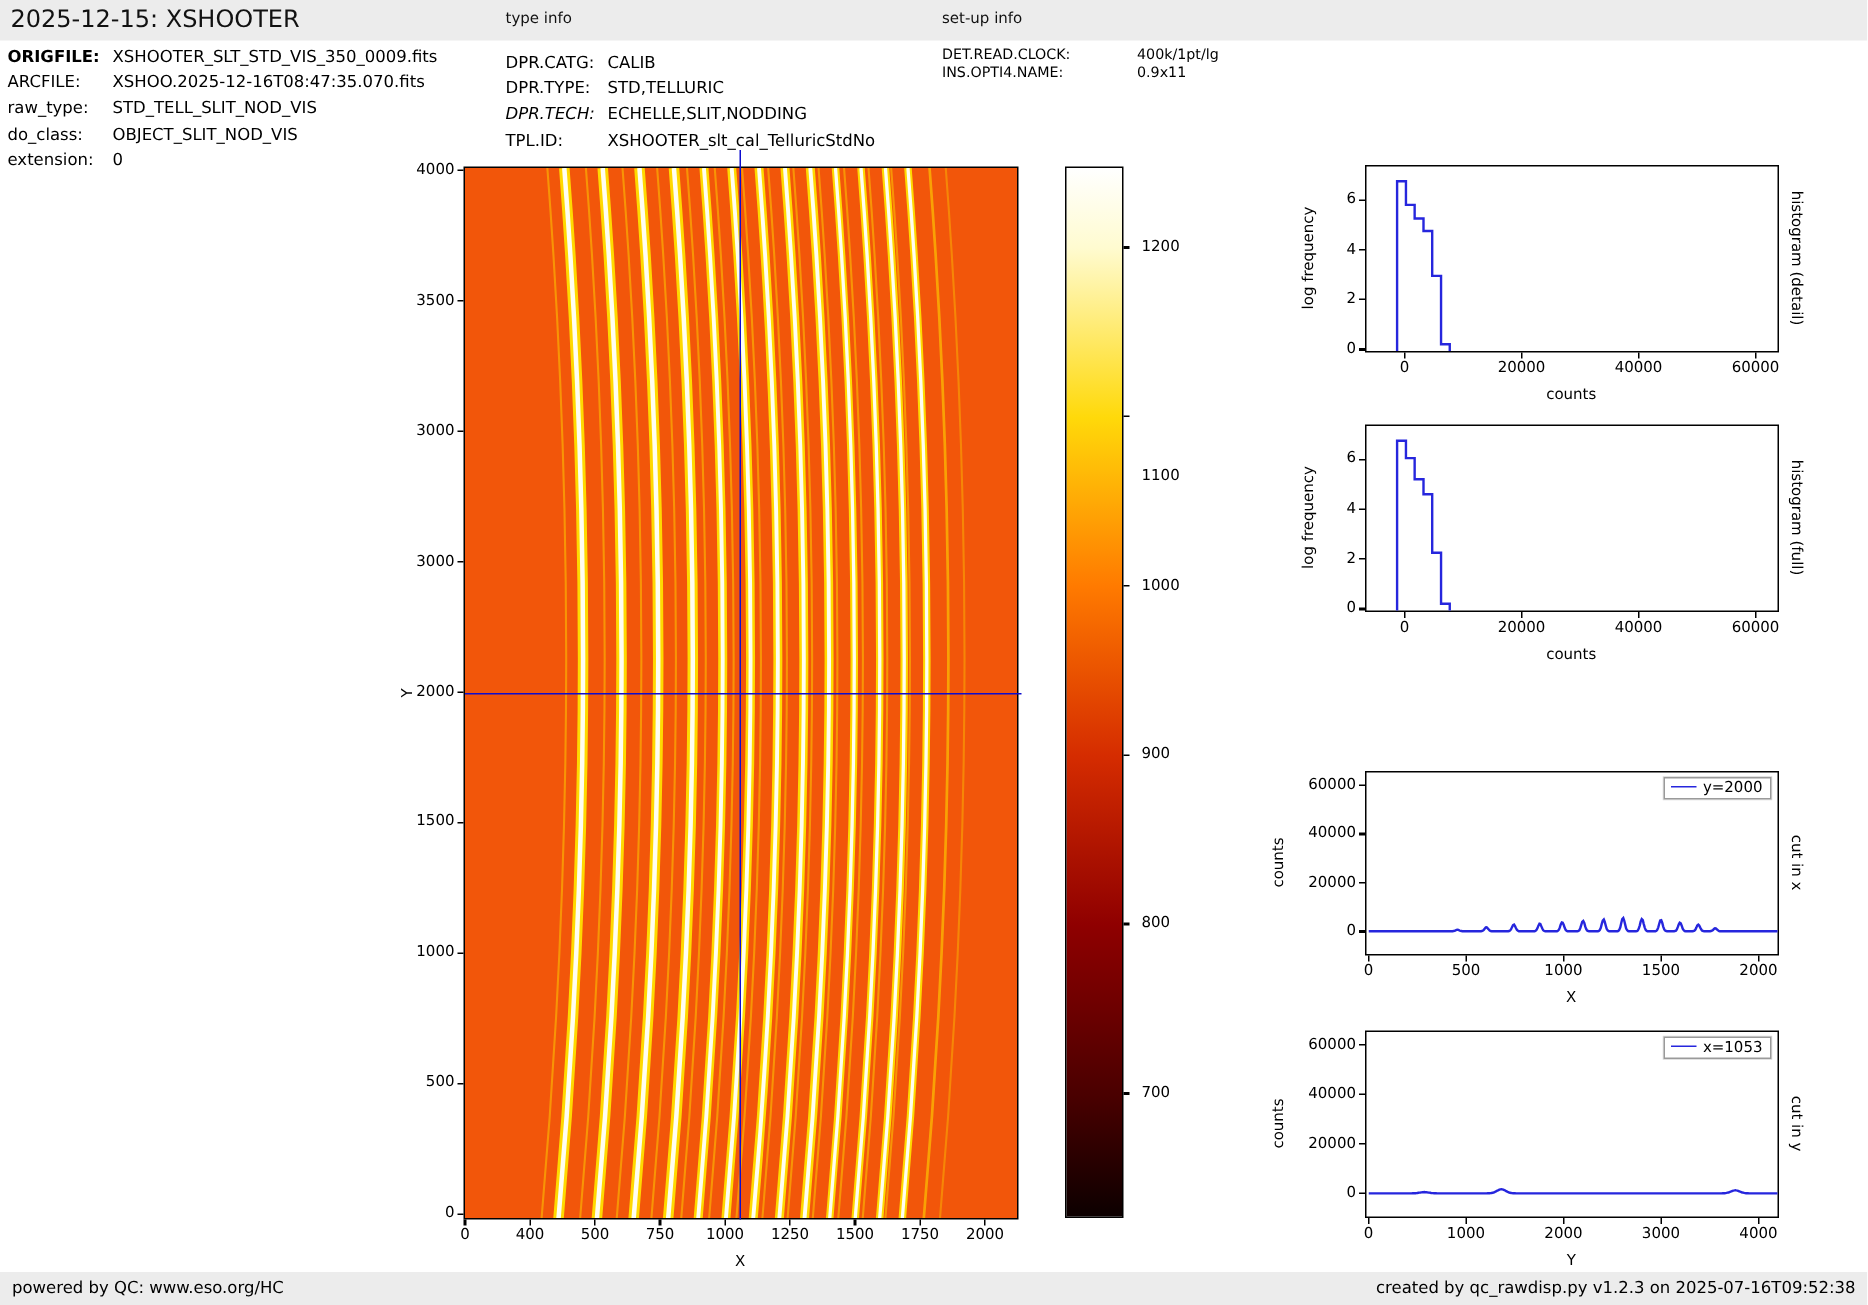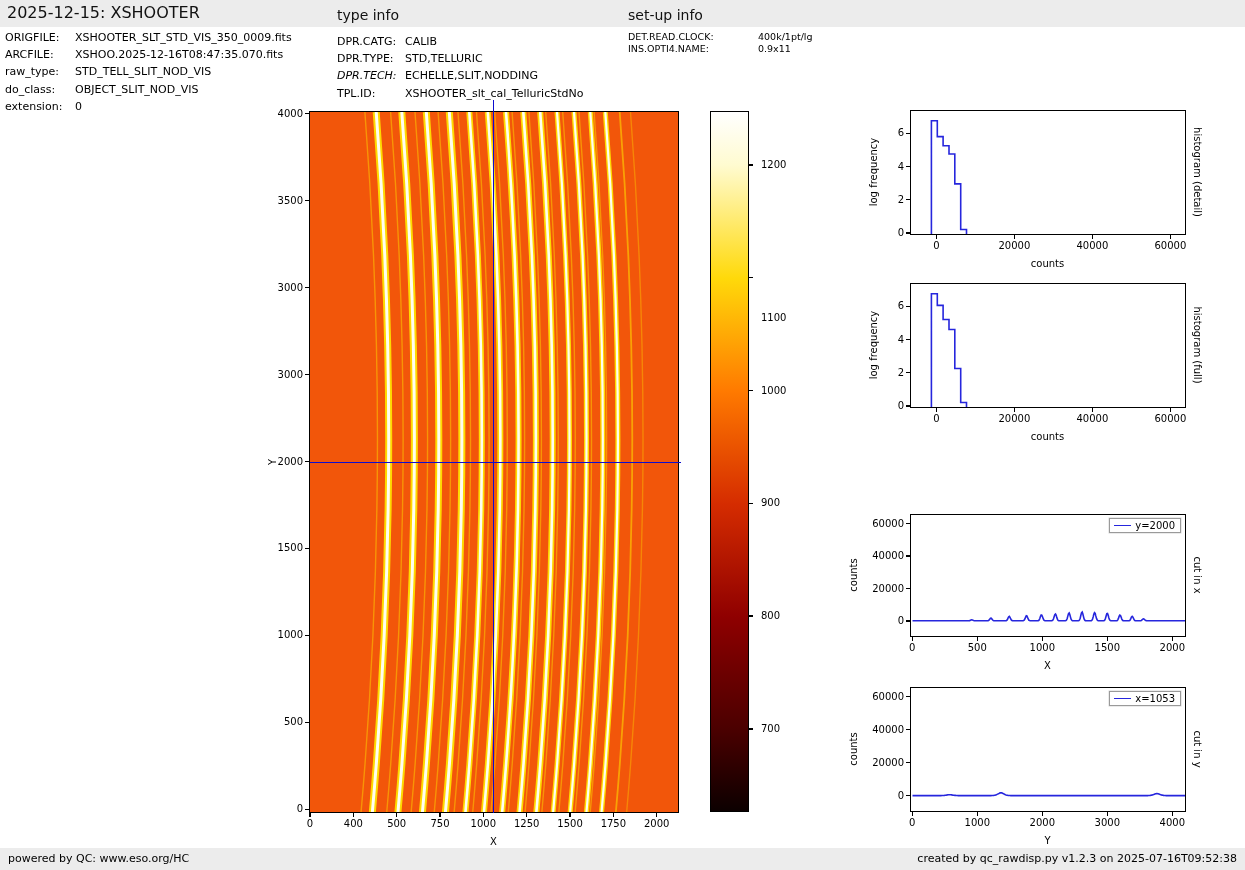--- a/index.html
+++ b/index.html
@@ -5,21 +5,21 @@
   * { margin:0; padding:0; box-sizing:border-box; }
   html,body { background:#ffffff; }
   .page {
     position:relative; width:1245px; height:870px; overflow:hidden;
     background:#ffffff; font-family:"DejaVu Sans", sans-serif; color:#000;
   }
   .band { position:absolute; left:0; width:1245px; background:#ececec; }
   .header-band { top:0; height:27px; }
   .footer-band { top:848px; height:22px; }
   .page-title { position:absolute; left:7px; top:3px; font-size:16px; color:#111; }
-  .section-heading { position:absolute; top:7px; font-size:14px; color:#111; }
+  .section-heading { position:absolute; top:7px; font-size:10px; color:#111; }
   .meta-block { position:absolute; font-size:11px; line-height:17.2px; white-space:nowrap; }
   .meta-block .lbl { display:inline-block; }
   .footer-text { position:absolute; top:848px; height:22px; line-height:22px; font-size:11px; }
   .plot-box { position:absolute; border:1.5px solid #000; background:#fff; }
   .plot-box svg { position:absolute; left:0; top:0; }
   .tick-x { position:absolute; width:1.3px; height:4px; background:#000; }
   .tick-y { position:absolute; width:4px; height:1.3px; background:#000; }
   .tick-label { position:absolute; font-size:10px; line-height:12px; white-space:nowrap; }
   .tick-label.xt { transform:translateX(-50%); }
   .tick-label.yt { transform:translateY(-50%); text-align:right; }
@@ -46,21 +46,21 @@
 <body>
 
 <div class="page">
 
   <div class="band header-band"></div>
   <div class="page-title">2025-12-15: XSHOOTER</div>
   <div class="section-heading" style="left:337px">type info</div>
   <div class="section-heading" style="left:628px">set-up info</div>
 
   <div class="meta-block" id="file-info-block" style="left:5px; top:29px;">
-      <div><span class="lbl" style="width: 70px;">ORIGFILE:</span><span>XSHOOTER_SLT_STD_VIS_350_0009.fits</span></div>
+      <div><span class="lbl" style="width: 70px; font-weight: bold;">ORIGFILE:</span><span>XSHOOTER_SLT_STD_VIS_350_0009.fits</span></div>
       <div><span class="lbl" style="width: 70px;">ARCFILE:</span><span>XSHOO.2025-12-16T08:47:35.070.fits</span></div>
       <div><span class="lbl" style="width: 70px;">raw_type:</span><span>STD_TELL_SLIT_NOD_VIS</span></div>
       <div><span class="lbl" style="width: 70px;">do_class:</span><span>OBJECT_SLIT_NOD_VIS</span></div>
       <div><span class="lbl" style="width: 70px;">extension:</span><span>0</span></div>
     </div>
   <div class="meta-block" id="type-info-block" style="left:337px; top:33px;">
       <div><span class="lbl" style="width: 68px;">DPR.CATG:</span><span>CALIB</span></div>
       <div><span class="lbl" style="width: 68px;">DPR.TYPE:</span><span>STD,TELLURIC</span></div>
       <div><span class="lbl" style="width: 68px; font-style: italic;">DPR.TECH:</span><span>ECHELLE,SLIT,NODDING</span></div>
       <div><span class="lbl" style="width: 68px;">TPL.ID:</span><span>XSHOOTER_slt_cal_TelluricStdNo</span></div>

